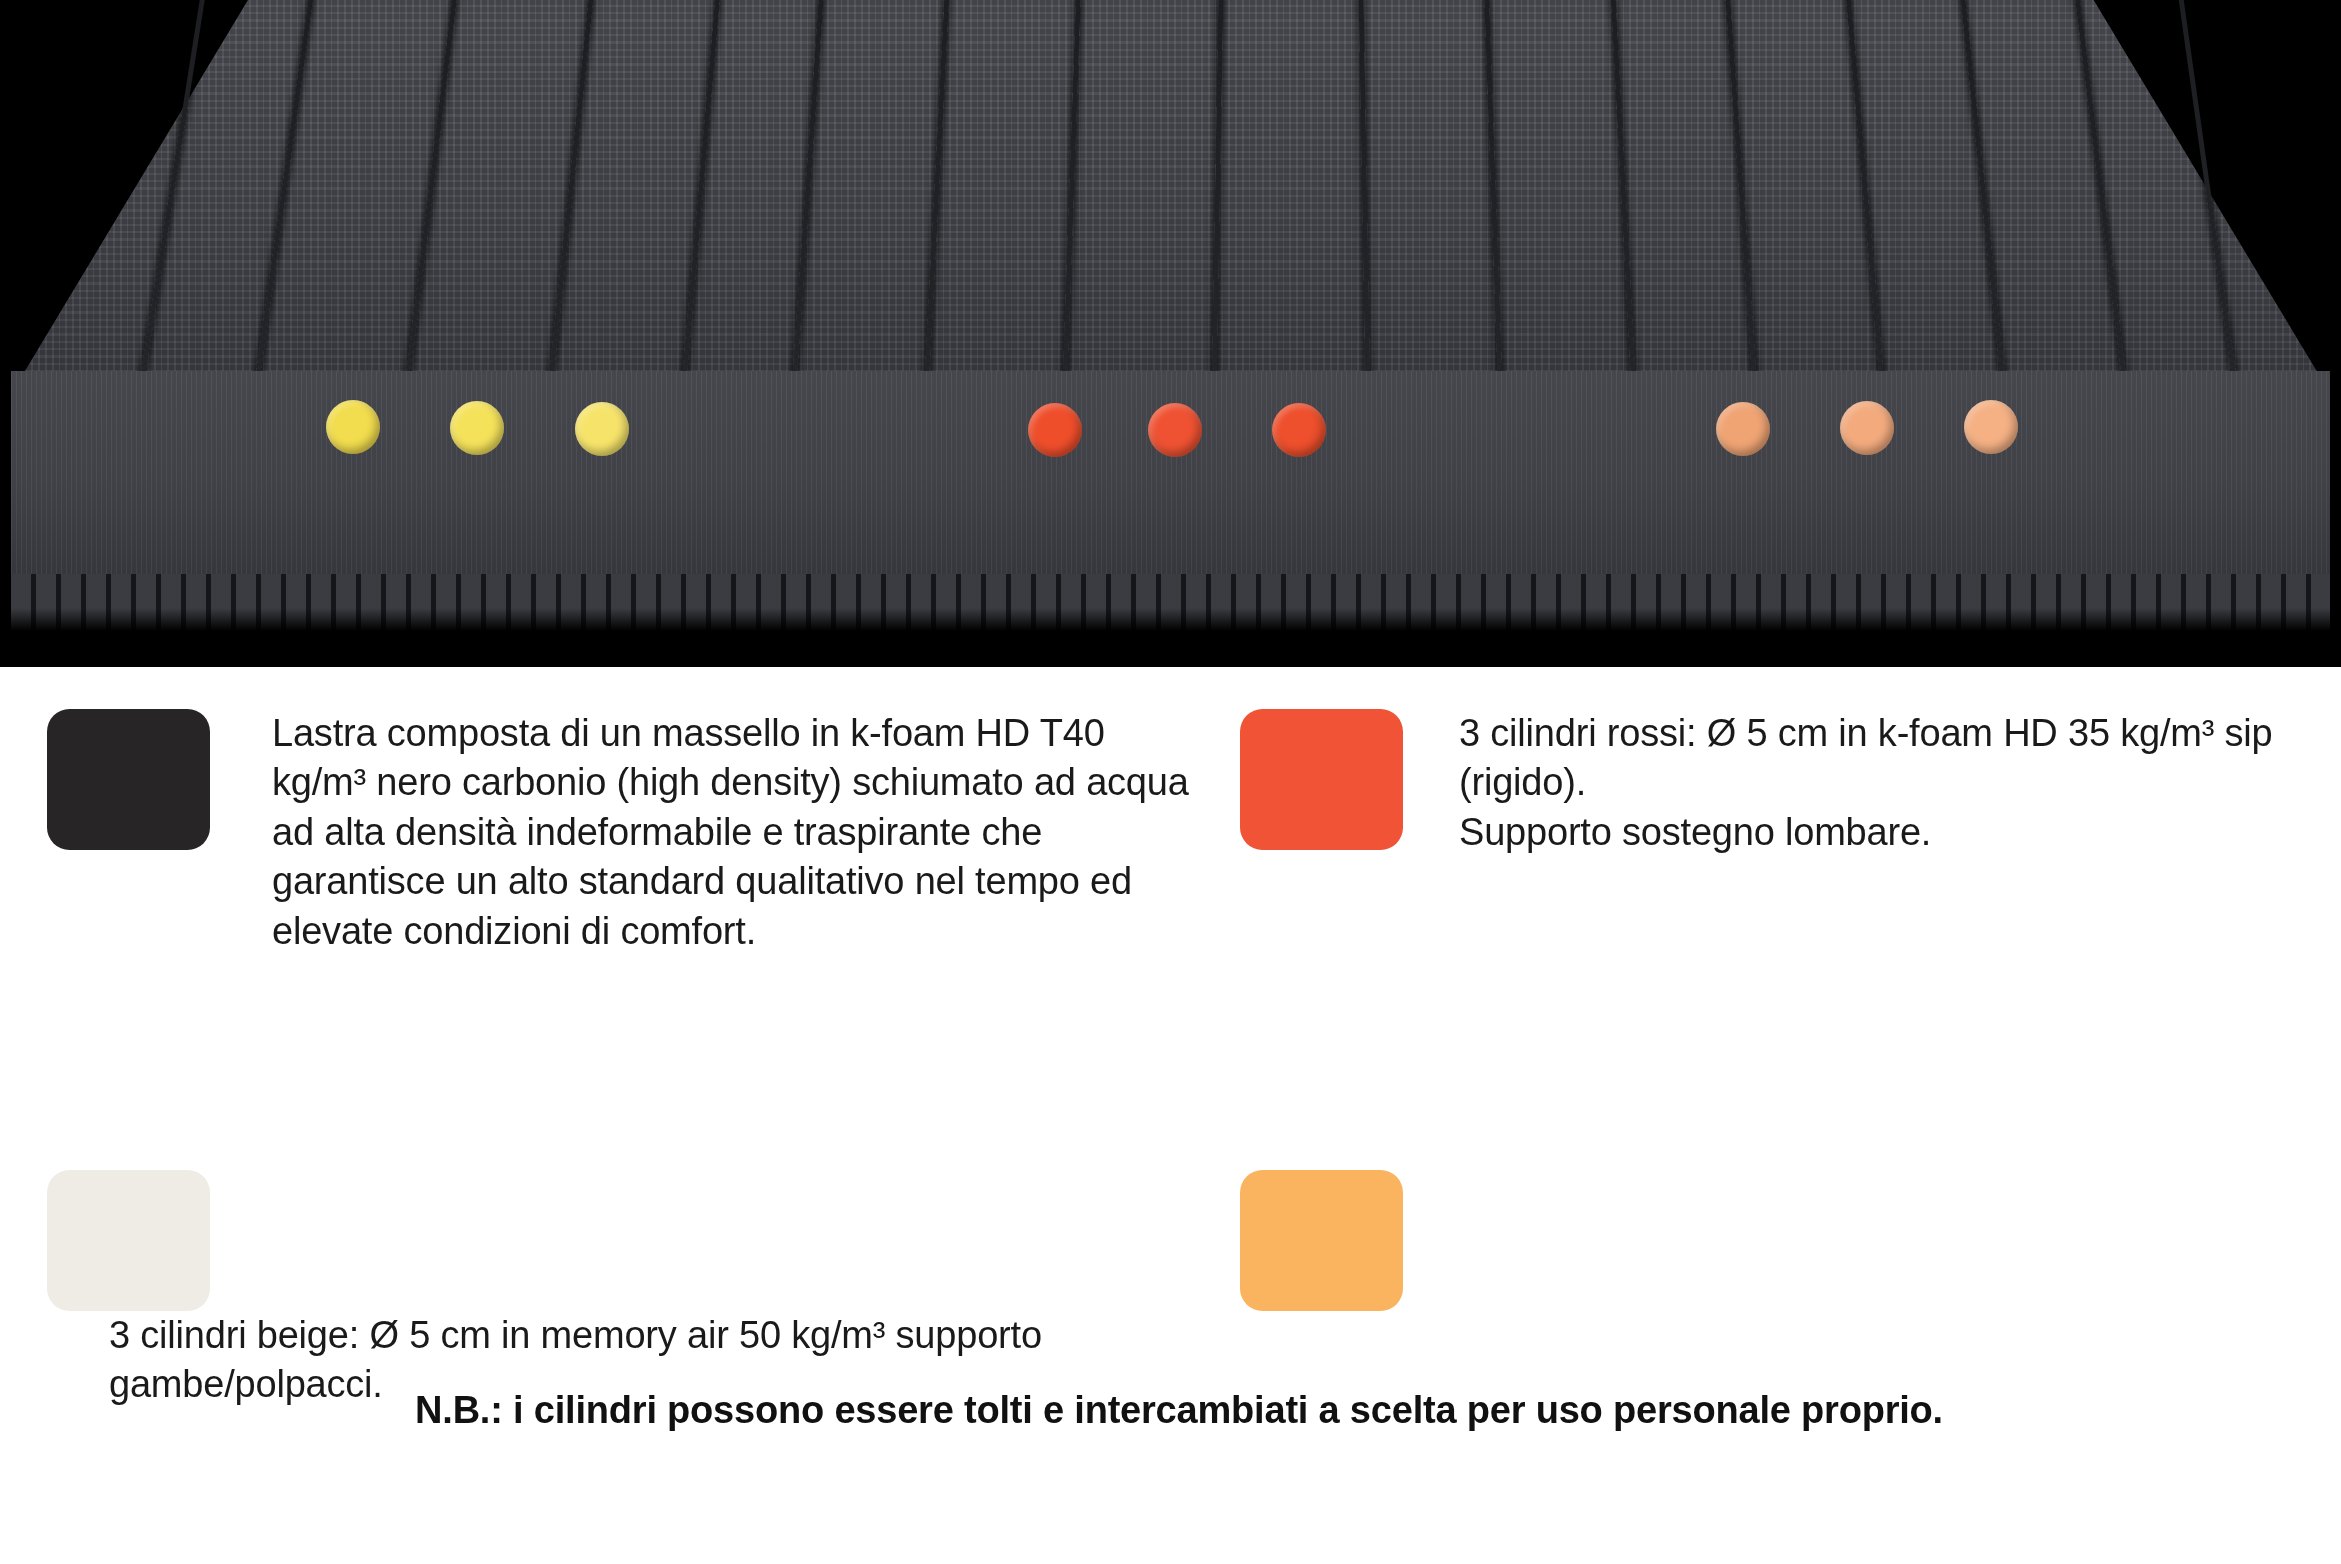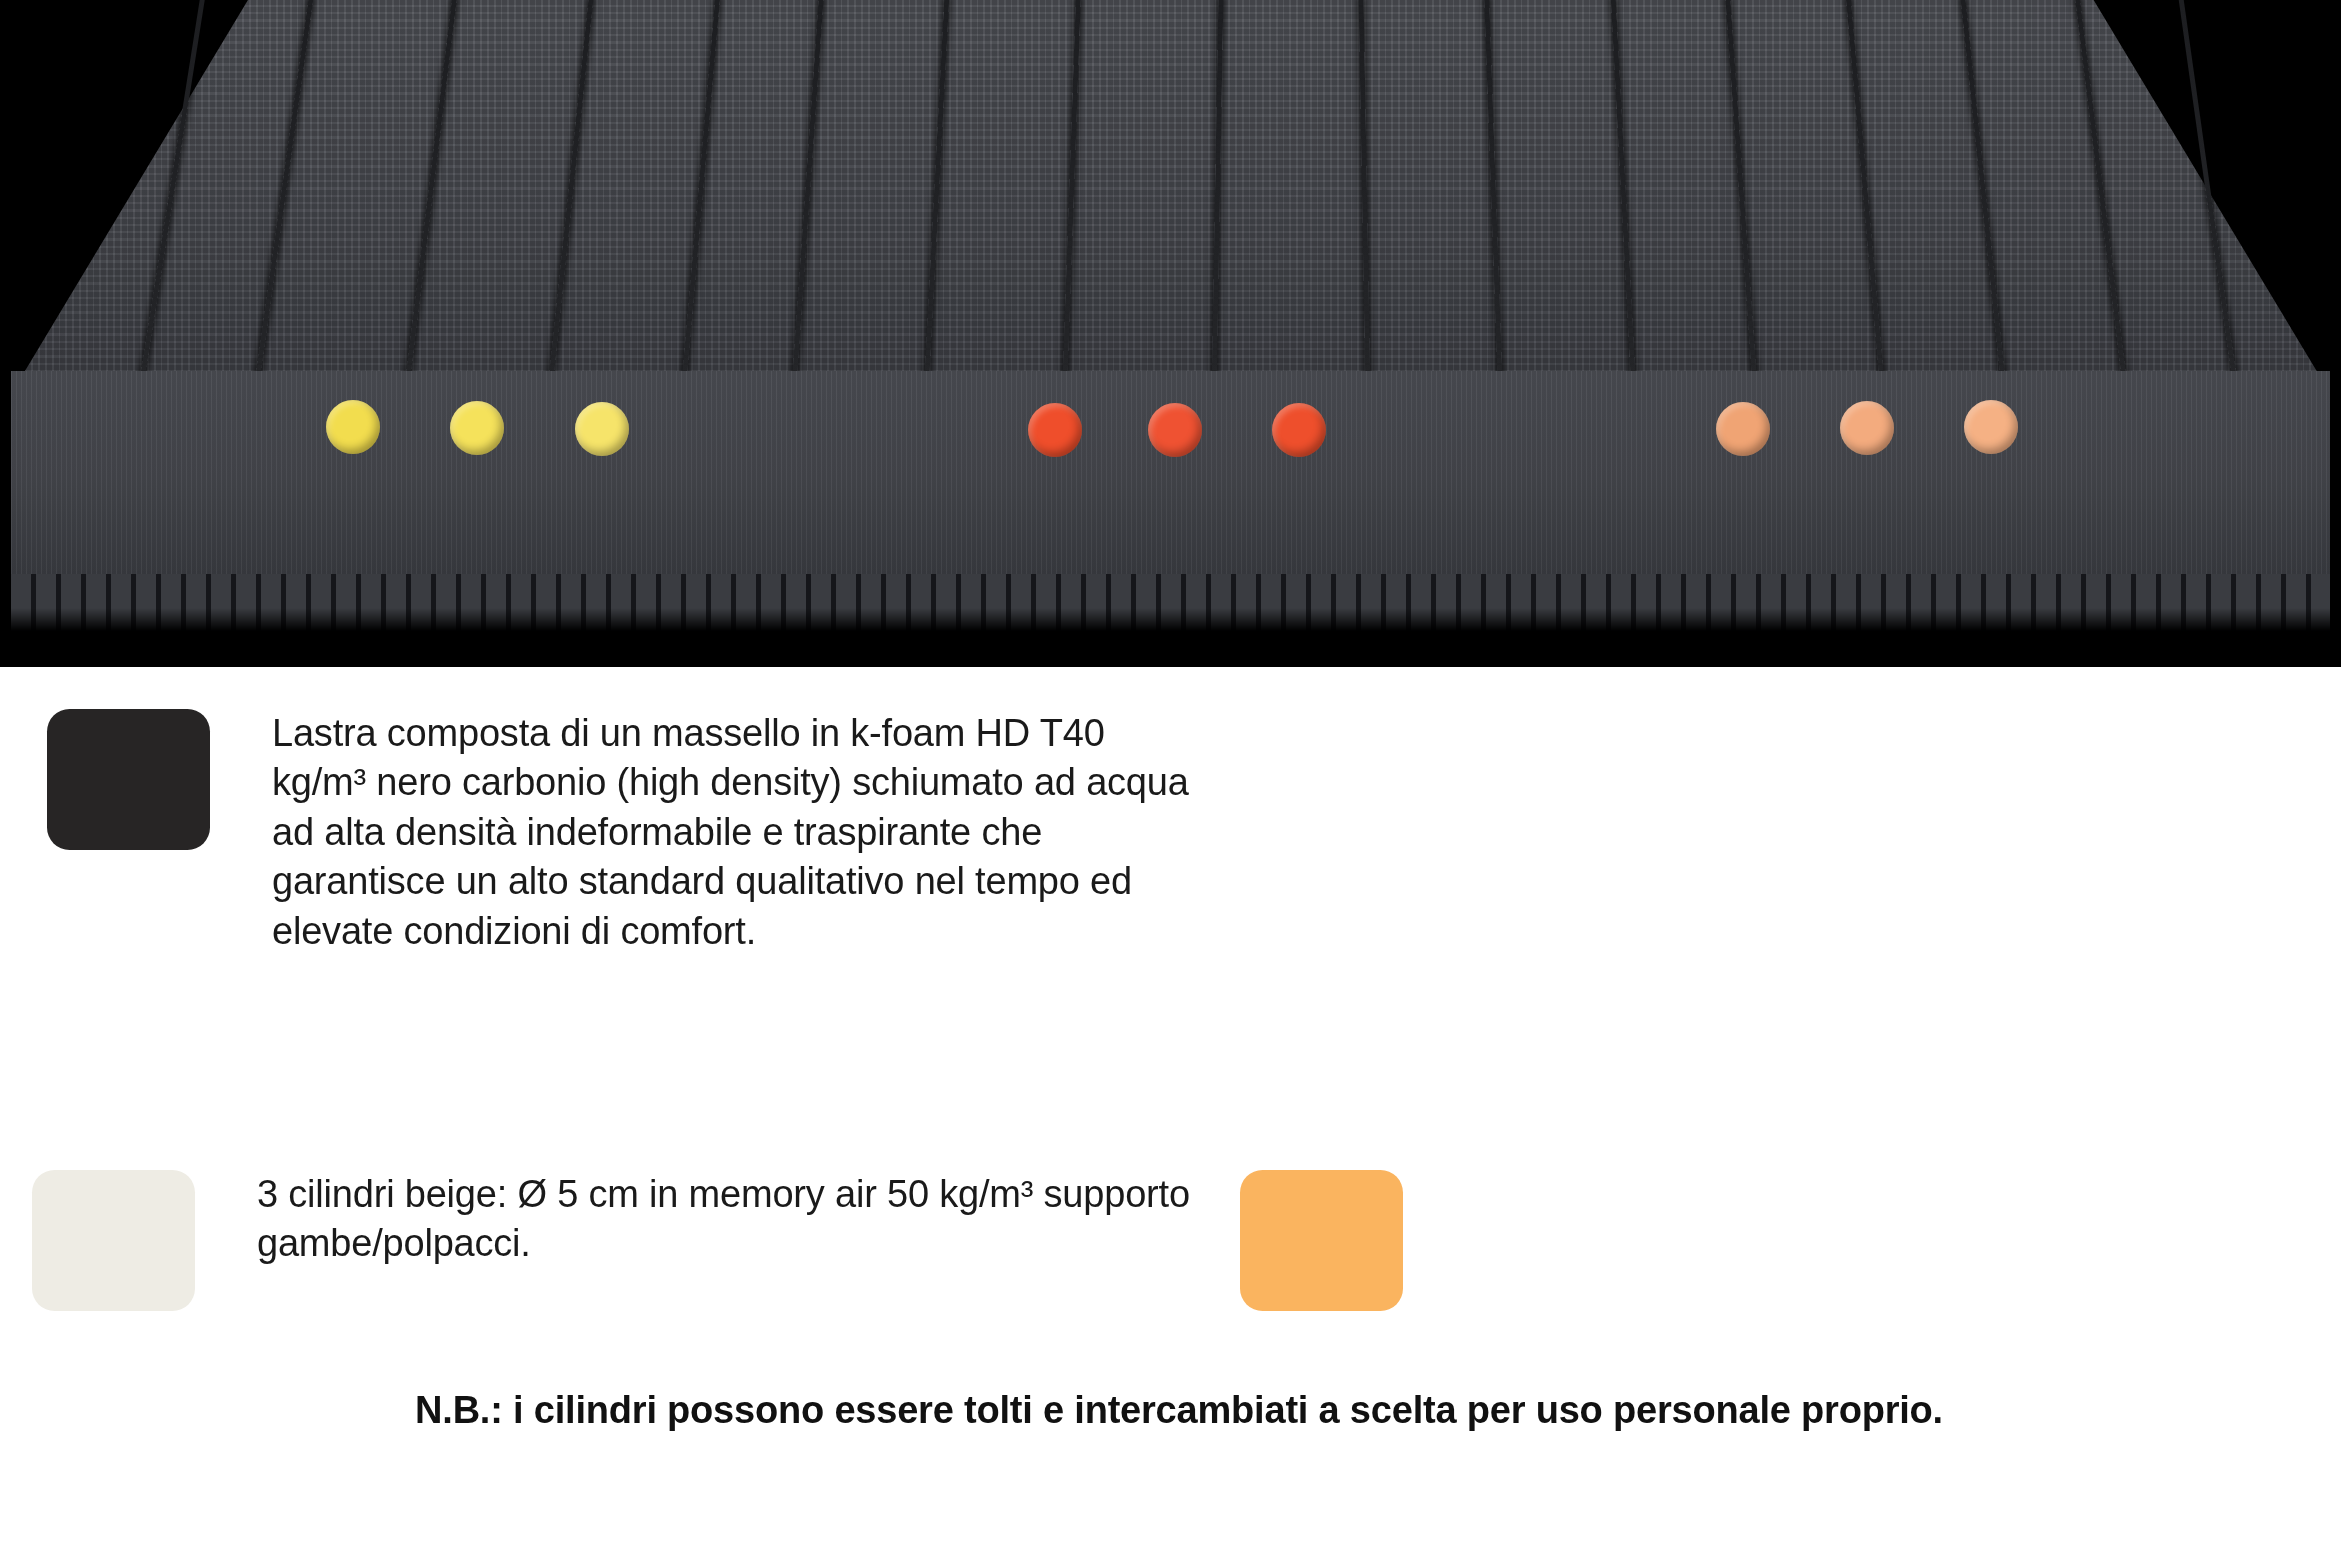--- a/index.html
+++ b/index.html
@@ -141,21 +141,21 @@
   }
   .legend-text {
     margin-left: 62px;
     font-size: 38px;
     line-height: 1.30;
     letter-spacing: -0.2px;
     color: #1a1a1a;
     white-space: pre-line;
   }
   #item-black  { left: 39px;  top: 34px;  width: 1159px; }
-  #item-beige  { left: 24px;  top: 495px; width: 1159px; }
+  #item-beige  { left: 39px;  top: 495px; width: 1159px; flex-direction: column; }
   #item-red    { left: 1232px; top: 34px;  width: 1069px; }
   #item-orange { left: 1232px; top: 495px; width: 1069px; }
 
   #item-red .legend-text,
   #item-orange .legend-text { margin-left: 56px; }
 
   .note {
     position: absolute;
     left: 0;
     top: 714px;
@@ -211,20 +211,25 @@
 </div>
 
 <div id="legend">
   <div class="legend-grid">
 
     <div class="legend-item" id="item-black">
       <div class="swatch" style="background:#272525;"></div>
       <div class="legend-text">Lastra composta di un massello in k-foam HD T40 kg/m³ nero carbonio (high density) schiumato ad acqua ad alta densità indeformabile e traspirante che garantisce un alto standard qualitativo nel tempo ed elevate condizioni di comfort.</div>
     </div>
 
+    <div class="legend-item" id="item-red">
+      <div class="swatch" style="background:#f05336;"></div>
+      <div class="legend-text">3 cilindri rossi: Ø 5 cm in k-foam HD 35 kg/m³ sip (rigido).
+Supporto sostegno lombare.</div>
+    </div>
 
     <div class="legend-item" id="item-beige">
       <div class="swatch" style="background:#eeece4;"></div>
       <div class="legend-text">3 cilindri beige: Ø 5 cm in memory air 50 kg/m³ supporto gambe/polpacci.</div>
     </div>
 
     <div class="legend-item" id="item-orange">
       <div class="swatch" style="background:#fab45f;"></div>
     </div>
 

